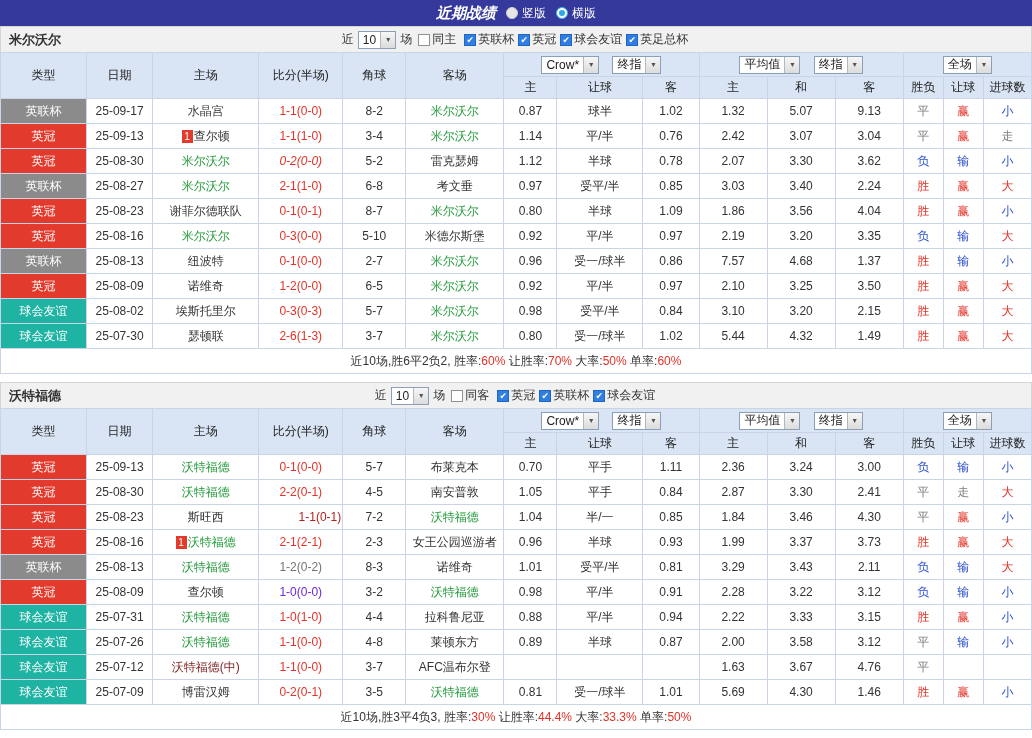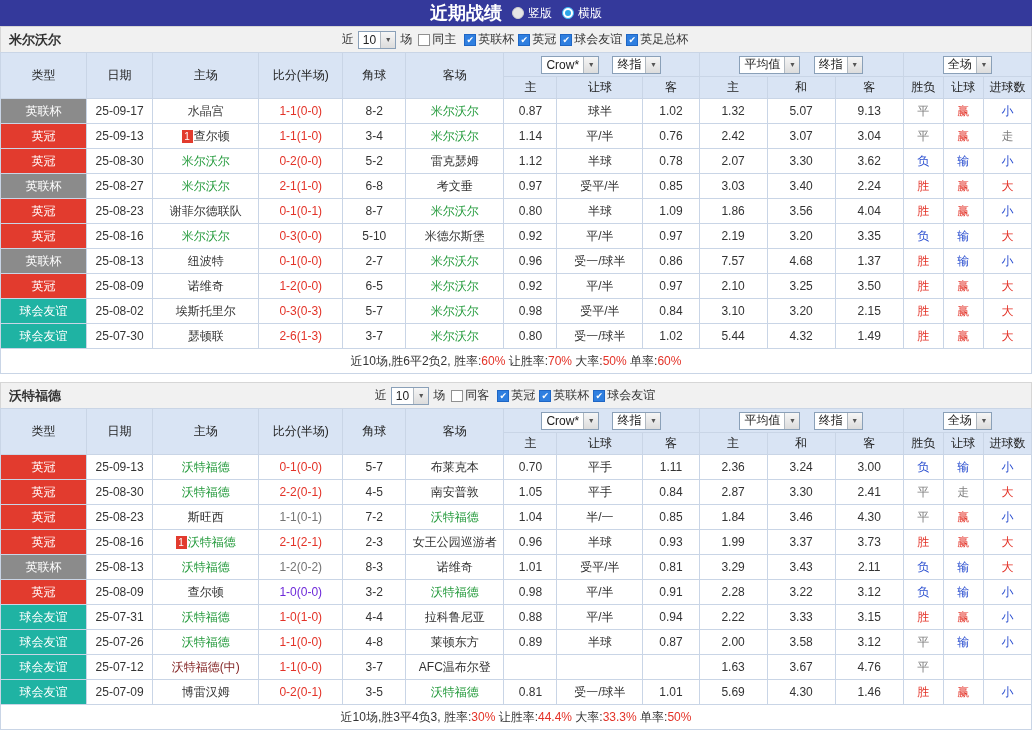--- a/index.html
+++ b/index.html
@@ -1,21 +1,21 @@
 <!DOCTYPE html>
 <html><head>
 <meta charset="utf-8">
 <style>
   html,body{margin:0;padding:0;background:#fff;}
   body{width:1032px;font-family:"Liberation Sans","DejaVu Sans",sans-serif;font-size:12px;color:#333;}
   .page{width:1032px;}
 
   
   .topbar{height:26px;background:#34399b;color:#fff;display:flex;align-items:center;justify-content:center;gap:10px;}
-  .topbar-title{font-weight:bold;font-size:18px;}
+  .topbar-title{font-weight:bold;font-size:15px;font-style:italic;}
   .radio-opt{display:inline-flex;align-items:center;gap:4px;cursor:pointer;}
   .radio{width:12px;height:12px;border-radius:50%;border:1px solid #cfcfcf;background:#e6e6e6;display:inline-block;box-sizing:border-box;position:relative;}
   .radio.selected{background:#fff;border:1px solid #35b5f5;}
   .radio.selected::after{content:"";position:absolute;left:2px;top:2px;right:2px;bottom:2px;border-radius:50%;background:#2ba6e8;}
 
   
   .filterbar{height:26px;background:#f1f1f1;border:1px solid #d6d6d6;border-bottom:none;display:flex;align-items:center;padding:0 8px;position:relative;box-sizing:border-box;}
   .team-name{font-weight:bold;font-size:13px;position:absolute;left:8px;}
   .filters{margin:0 auto;display:flex;align-items:center;gap:4px;}
   .fake-select{display:inline-flex;align-items:center;height:18px;border:1px solid #8aa0b8;background:#fff;padding-left:4px;vertical-align:middle;color:#222;box-sizing:border-box;}
@@ -181,21 +181,21 @@
             <td>3.07</td>
             <td>3.04</td>
             <td style="color: rgb(128, 128, 128);">平</td>
             <td style="color: rgb(227, 50, 39);">赢</td>
             <td style="color: rgb(128, 128, 128);">走</td>
           </tr>
           <tr>
             <td style="background: rgb(226, 59, 46); color: rgb(255, 255, 255);">英冠</td>
             <td>25-08-30</td>
             <td><span style="color: rgb(35, 154, 59);">米尔沃尔</span></td>
-            <td style="color: rgb(227, 50, 39);">0-2(0-0)</td>
+            <td style="color: rgb(227, 50, 39); font-style: italic;">0-2(0-0)</td>
             <td>5-2</td>
             <td><span>雷克瑟姆</span></td>
             <td>1.12</td>
             <td>半球</td>
             <td>0.78</td>
             <td>2.07</td>
             <td>3.30</td>
             <td>3.62</td>
             <td style="color: rgb(43, 79, 208);">负</td>
             <td style="color: rgb(43, 79, 208);">输</td>
@@ -454,21 +454,21 @@
             <td>3.30</td>
             <td>2.41</td>
             <td style="color: rgb(128, 128, 128);">平</td>
             <td style="color: rgb(128, 128, 128);">走</td>
             <td style="color: rgb(227, 50, 39);">大</td>
           </tr>
           <tr>
             <td style="background: rgb(226, 59, 46); color: rgb(255, 255, 255);">英冠</td>
             <td>25-08-23</td>
             <td><span>斯旺西</span></td>
-            <td style="color: #737373;">1-1(0-1)</td>
+            <td style="color: #b91c1c; text-align: right;">1-1(0-1)</td>
             <td>7-2</td>
             <td><span style="color: rgb(35, 154, 59);">沃特福德</span></td>
             <td>1.04</td>
             <td>半/一</td>
             <td>0.85</td>
             <td>1.84</td>
             <td>3.46</td>
             <td>4.30</td>
             <td style="color: rgb(128, 128, 128);">平</td>
             <td style="color: rgb(227, 50, 39);">赢</td>

